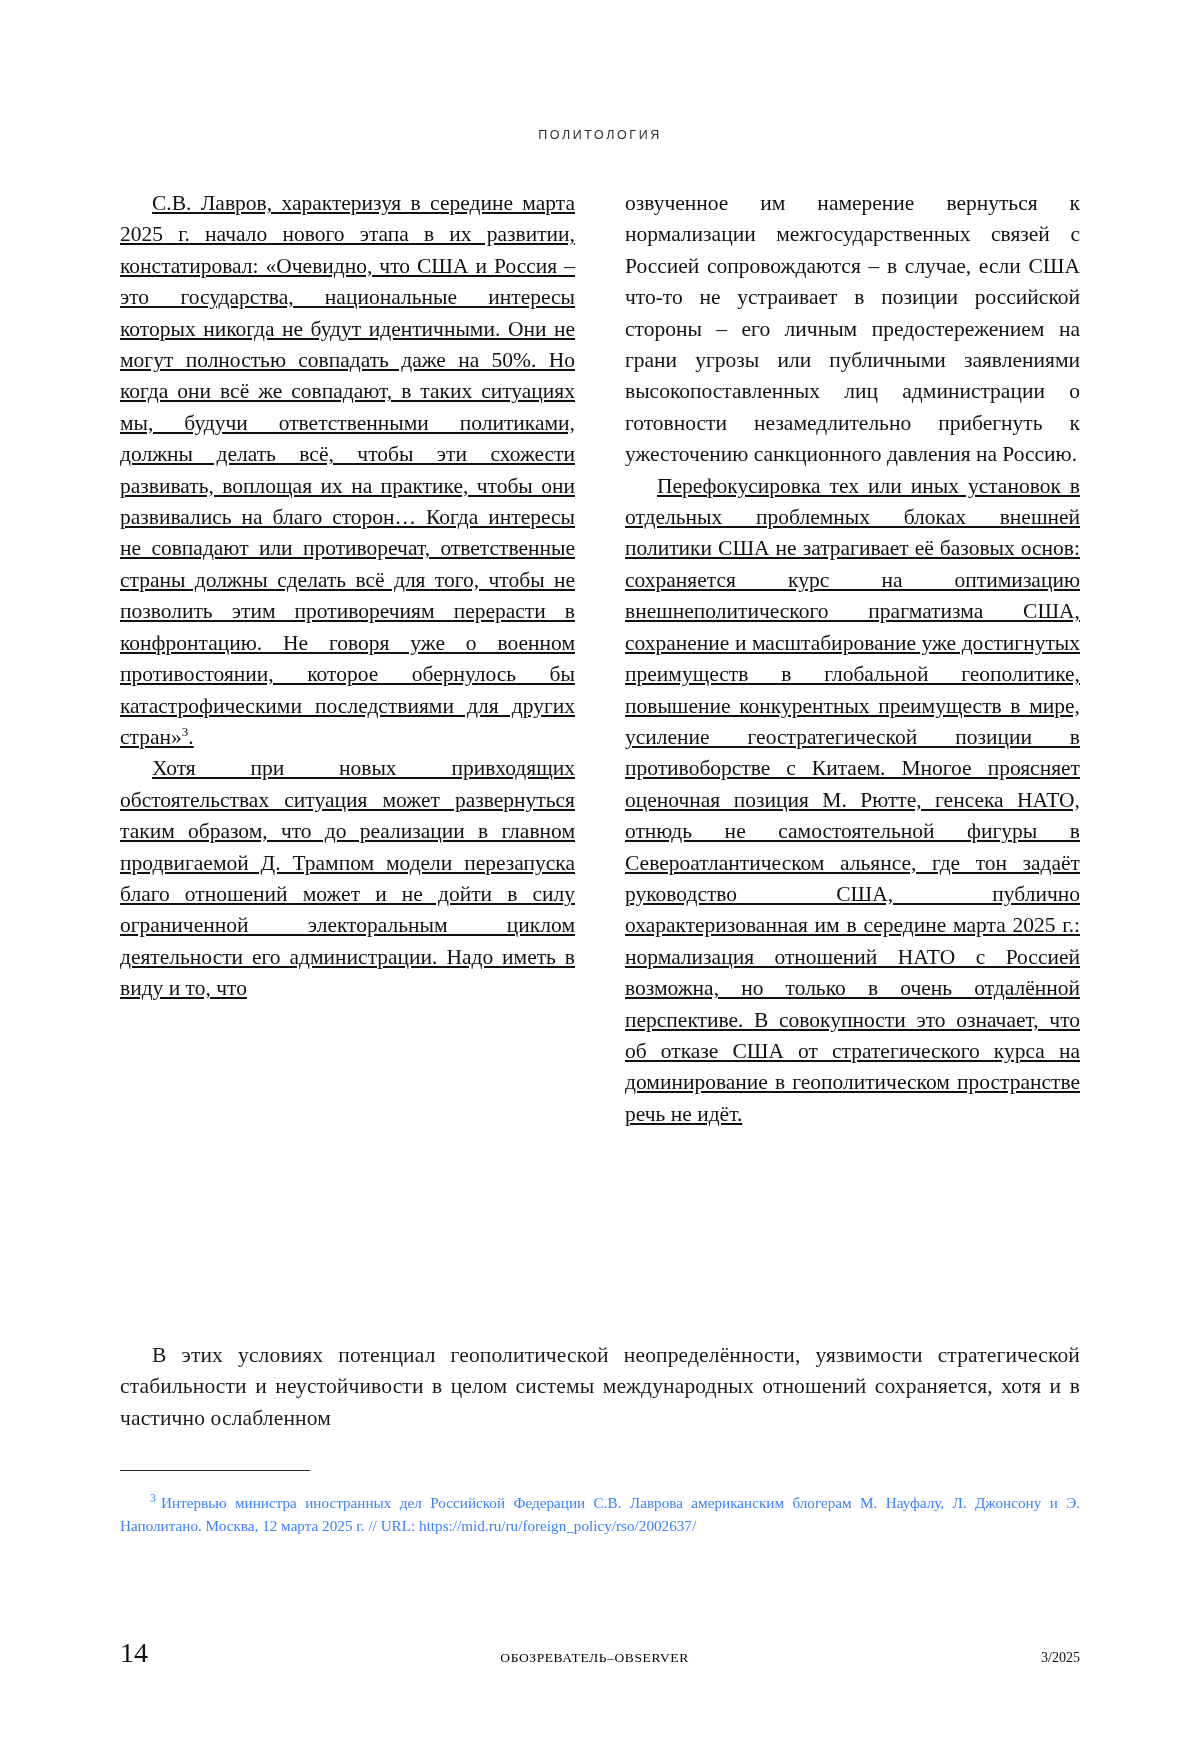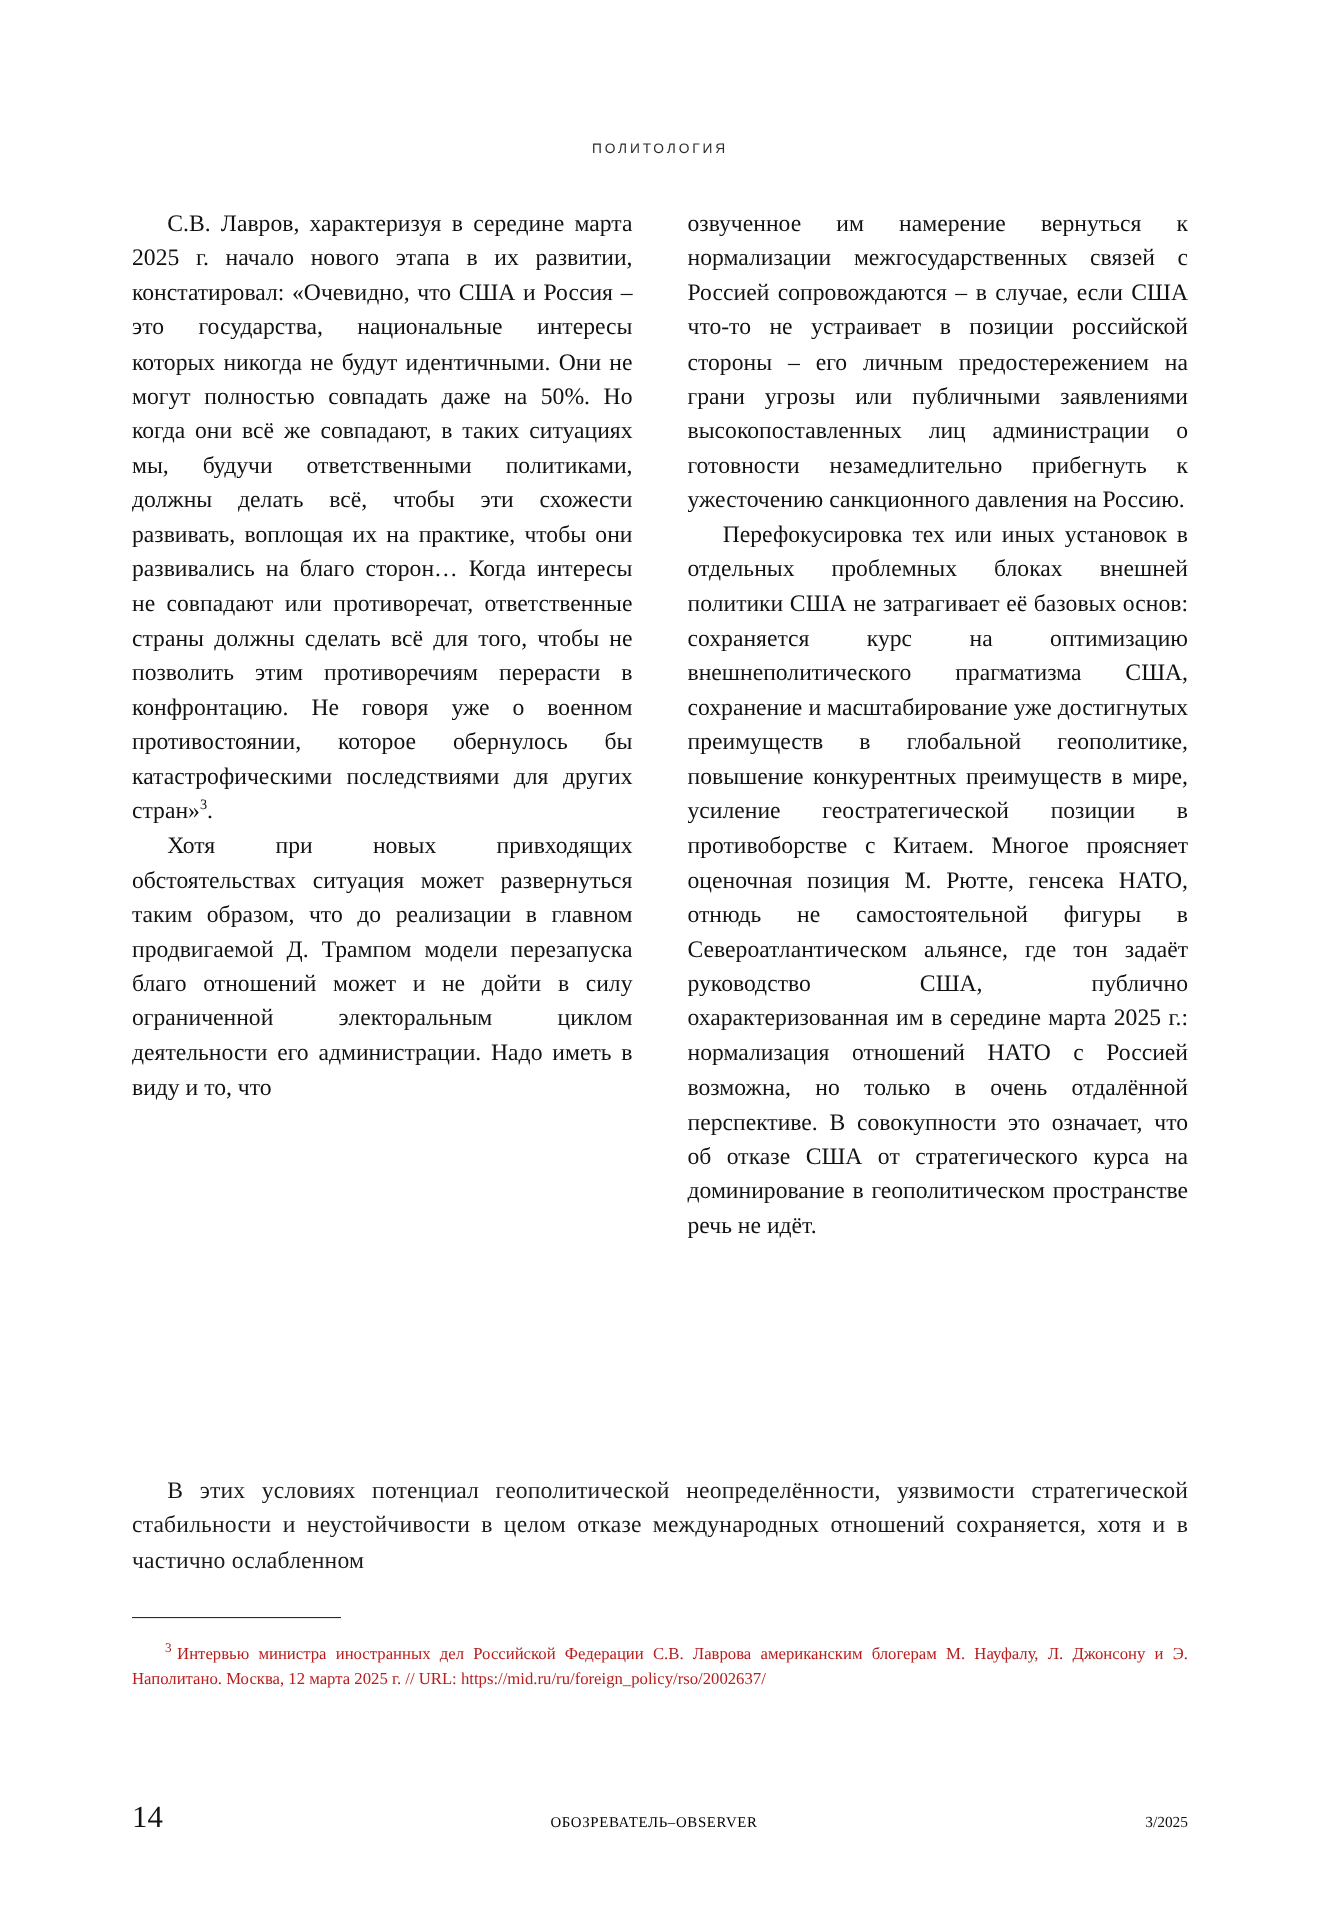--- a/index.html
+++ b/index.html
@@ -49,20 +49,21 @@
     margin: 0;
     font-size: 21.5px;
     line-height: 31.4px;
     text-align: justify;
     text-justify: inter-word;
     hyphens: manual;
     color: #111111;
   }
   p.body.indent {
     text-indent: 32px;
+    text-decoration: underline;
   }
   .full-para {
     position: absolute;
     top: 1340px;
     left: 120px;
     width: 960px;
   }
   .full-para p {
     margin: 0;
     font-size: 21.5px;
@@ -81,21 +82,21 @@
     width: 190px;
     height: 1px;
     background: #2a2a2a;
     margin-bottom: 16px;
   }
   .footnote {
     font-size: 15.2px;
     line-height: 23px;
     text-align: justify;
     margin: 0;
-    color: #b91c1c;
+    color: #3b82f6;
   }
   .footnote .fn-num {
     font-size: 12px;
     vertical-align: super;
     margin-right: 5px;
     margin-left: 30px;
   }
   .footer {
     position: absolute;
     bottom: 78px;
@@ -141,21 +142,21 @@
     </div>
 
     <div class="col">
       <p class="body">озвученное им намерение вернуться к нормализации межгосударственных связей с Россией сопровождаются – в случае, если США что-то не устраивает в позиции российской стороны – его личным предостережением на грани угрозы или публичными заявлениями высокопоставленных лиц администрации о готовности незамедлительно прибегнуть к ужесточению санкционного давления на Россию.</p>
       <p class="body indent">Перефокусировка тех или иных установок в отдельных проблемных блоках внешней политики США не затрагивает её базовых основ: сохраняется курс на оптимизацию внешнеполитического прагматизма США, сохранение и масштабирование уже достигнутых преимуществ в глобальной геополитике, повышение конкурентных преимуществ в мире, усиление геостратегической позиции в противоборстве с Китаем. Многое проясняет оценочная позиция М. Рютте, генсека НАТО, отнюдь не самостоятельной фигуры в Североатлантическом альянсе, где тон задаёт руководство США, публично охарактеризованная им в середине марта 2025 г.: нормализация отношений НАТО с Россией возможна, но только в очень отдалённой перспективе. В совокупности это означает, что об отказе США от стратегического курса на доминирование в геополитическом пространстве речь не идёт.</p>
     </div>
 
   </div>
 
   <div class="full-para">
-    <p>В этих условиях потенциал геополитической неопределённости, уязвимости стратегической стабильности и неустойчивости в целом отказе международных отношений сохраняется, хотя и в частично ослабленном</p>
+    <p>В этих условиях потенциал геополитической неопределённости, уязвимости стратегической стабильности и неустойчивости в целом системы международных отношений сохраняется, хотя и в частично ослабленном</p>
   </div>
 
   <div class="footnote-area">
     <div class="footnote-rule"></div>
     <p class="footnote"><span class="fn-num">3</span><span>Интервью министра иностранных дел Российской Федерации С.В. Лаврова американским блогерам М. Науфалу, Л. Джонсону и Э. Наполитано. Москва, 12 марта 2025 г. // URL: https://mid.ru/ru/foreign_policy/rso/2002637/</span></p>
   </div>
 
   <div class="footer">
     <div class="folio">14</div>
     <div class="journal">ОБОЗРЕВАТЕЛЬ–OBSERVER</div>

